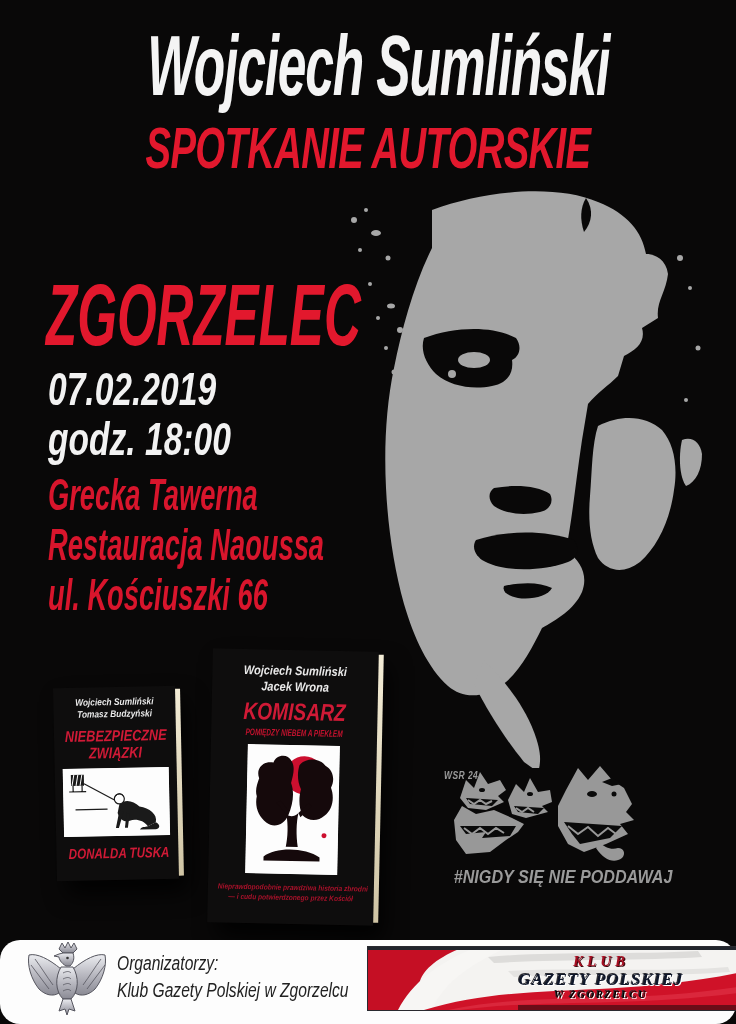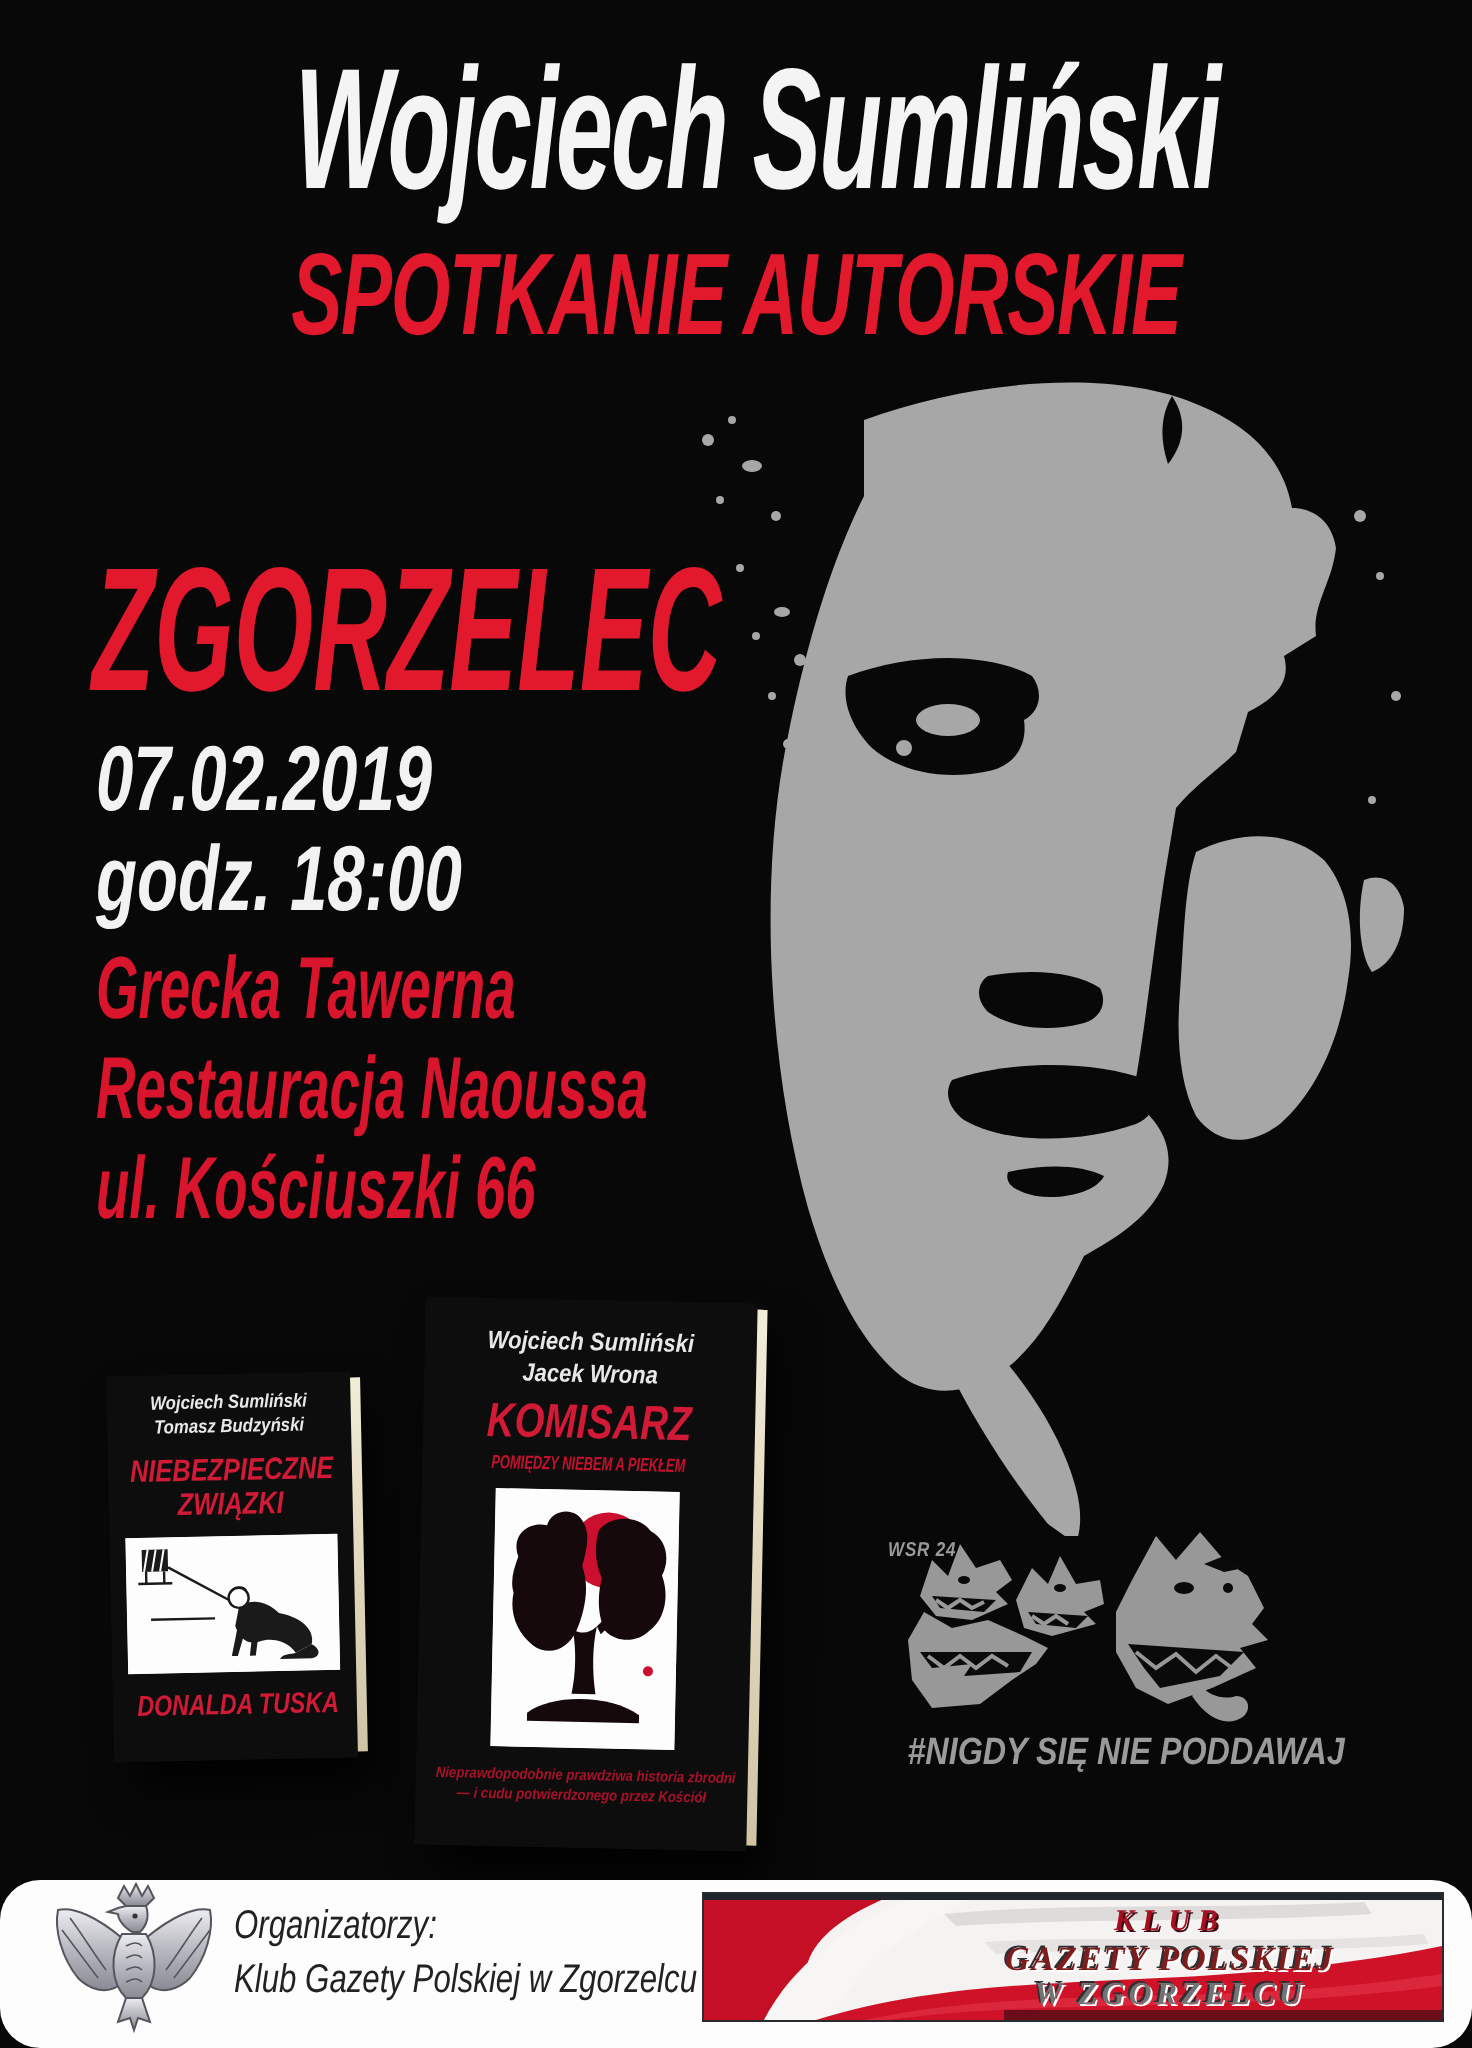--- a/index.html
+++ b/index.html
@@ -43,28 +43,28 @@
     margin-top:9px;white-space:nowrap;transform:scaleX(.88);}
   
   .wolf-label{left:444px;top:770px;color:#9a9a9a;font-size:10px;font-weight:700;
     letter-spacing:.5px;transform:scaleX(.85);transform-origin:0 0;}
   .wolf-slogan{left:436px;top:866px;width:236px;text-align:center;color:#9a9a9a;font-size:19px;
     font-weight:700;white-space:nowrap;transform:scaleX(.85);transform-origin:50% 0;}
   
   .footer{left:0;top:940px;width:736px;height:84px;background:#fdfdfd;border-radius:20px;}
   .org{left:117px;top:10px;color:#222;font-size:20px;line-height:27px;font-weight:400;
     white-space:nowrap;transform:scaleX(.78);transform-origin:0 0;}
-  .banner{left:352px;top:7px;width:369px;height:63px;outline:1px solid #2a2a30;}
+  .banner{left:368px;top:7px;width:369px;height:63px;outline:1px solid #2a2a30;}
   .banner-text{left:128px;top:0;width:210px;text-align:center;
     font-family:"Liberation Serif",serif;font-weight:700;}
   .klub1{position:absolute;left:0;top:6px;width:210px;color:#a60f22;font-size:15px;
     letter-spacing:4px;text-shadow:1px 1px 0 #3a0a10;}
-  .klub2{position:absolute;left:0;top:23px;width:210px;color:#7f1d1d;font-size:17px;
+  .klub2{position:absolute;left:0;top:23px;width:210px;color:#0f172a;font-size:17px;
     letter-spacing:1px;text-shadow:1px 1px 0 #fff,-1px -1px 0 #2e2e33;}
-  .klub3{position:absolute;left:0;top:42px;width:210px;color:#737373;font-size:16px;
+  .klub3{position:absolute;left:0;top:42px;width:210px;color:#000000;font-size:10px;
     letter-spacing:2px;text-shadow:1px 1px 0 #fff,-1px -1px 0 #2e2e33;}
 </style>
 </head>
 <body>
 
 <div class="poster">
 
   <div class="abs author-title">Wojciech Sumliński</div>
   <div class="abs event-type">SPOTKANIE AUTORSKIE</div>
 

